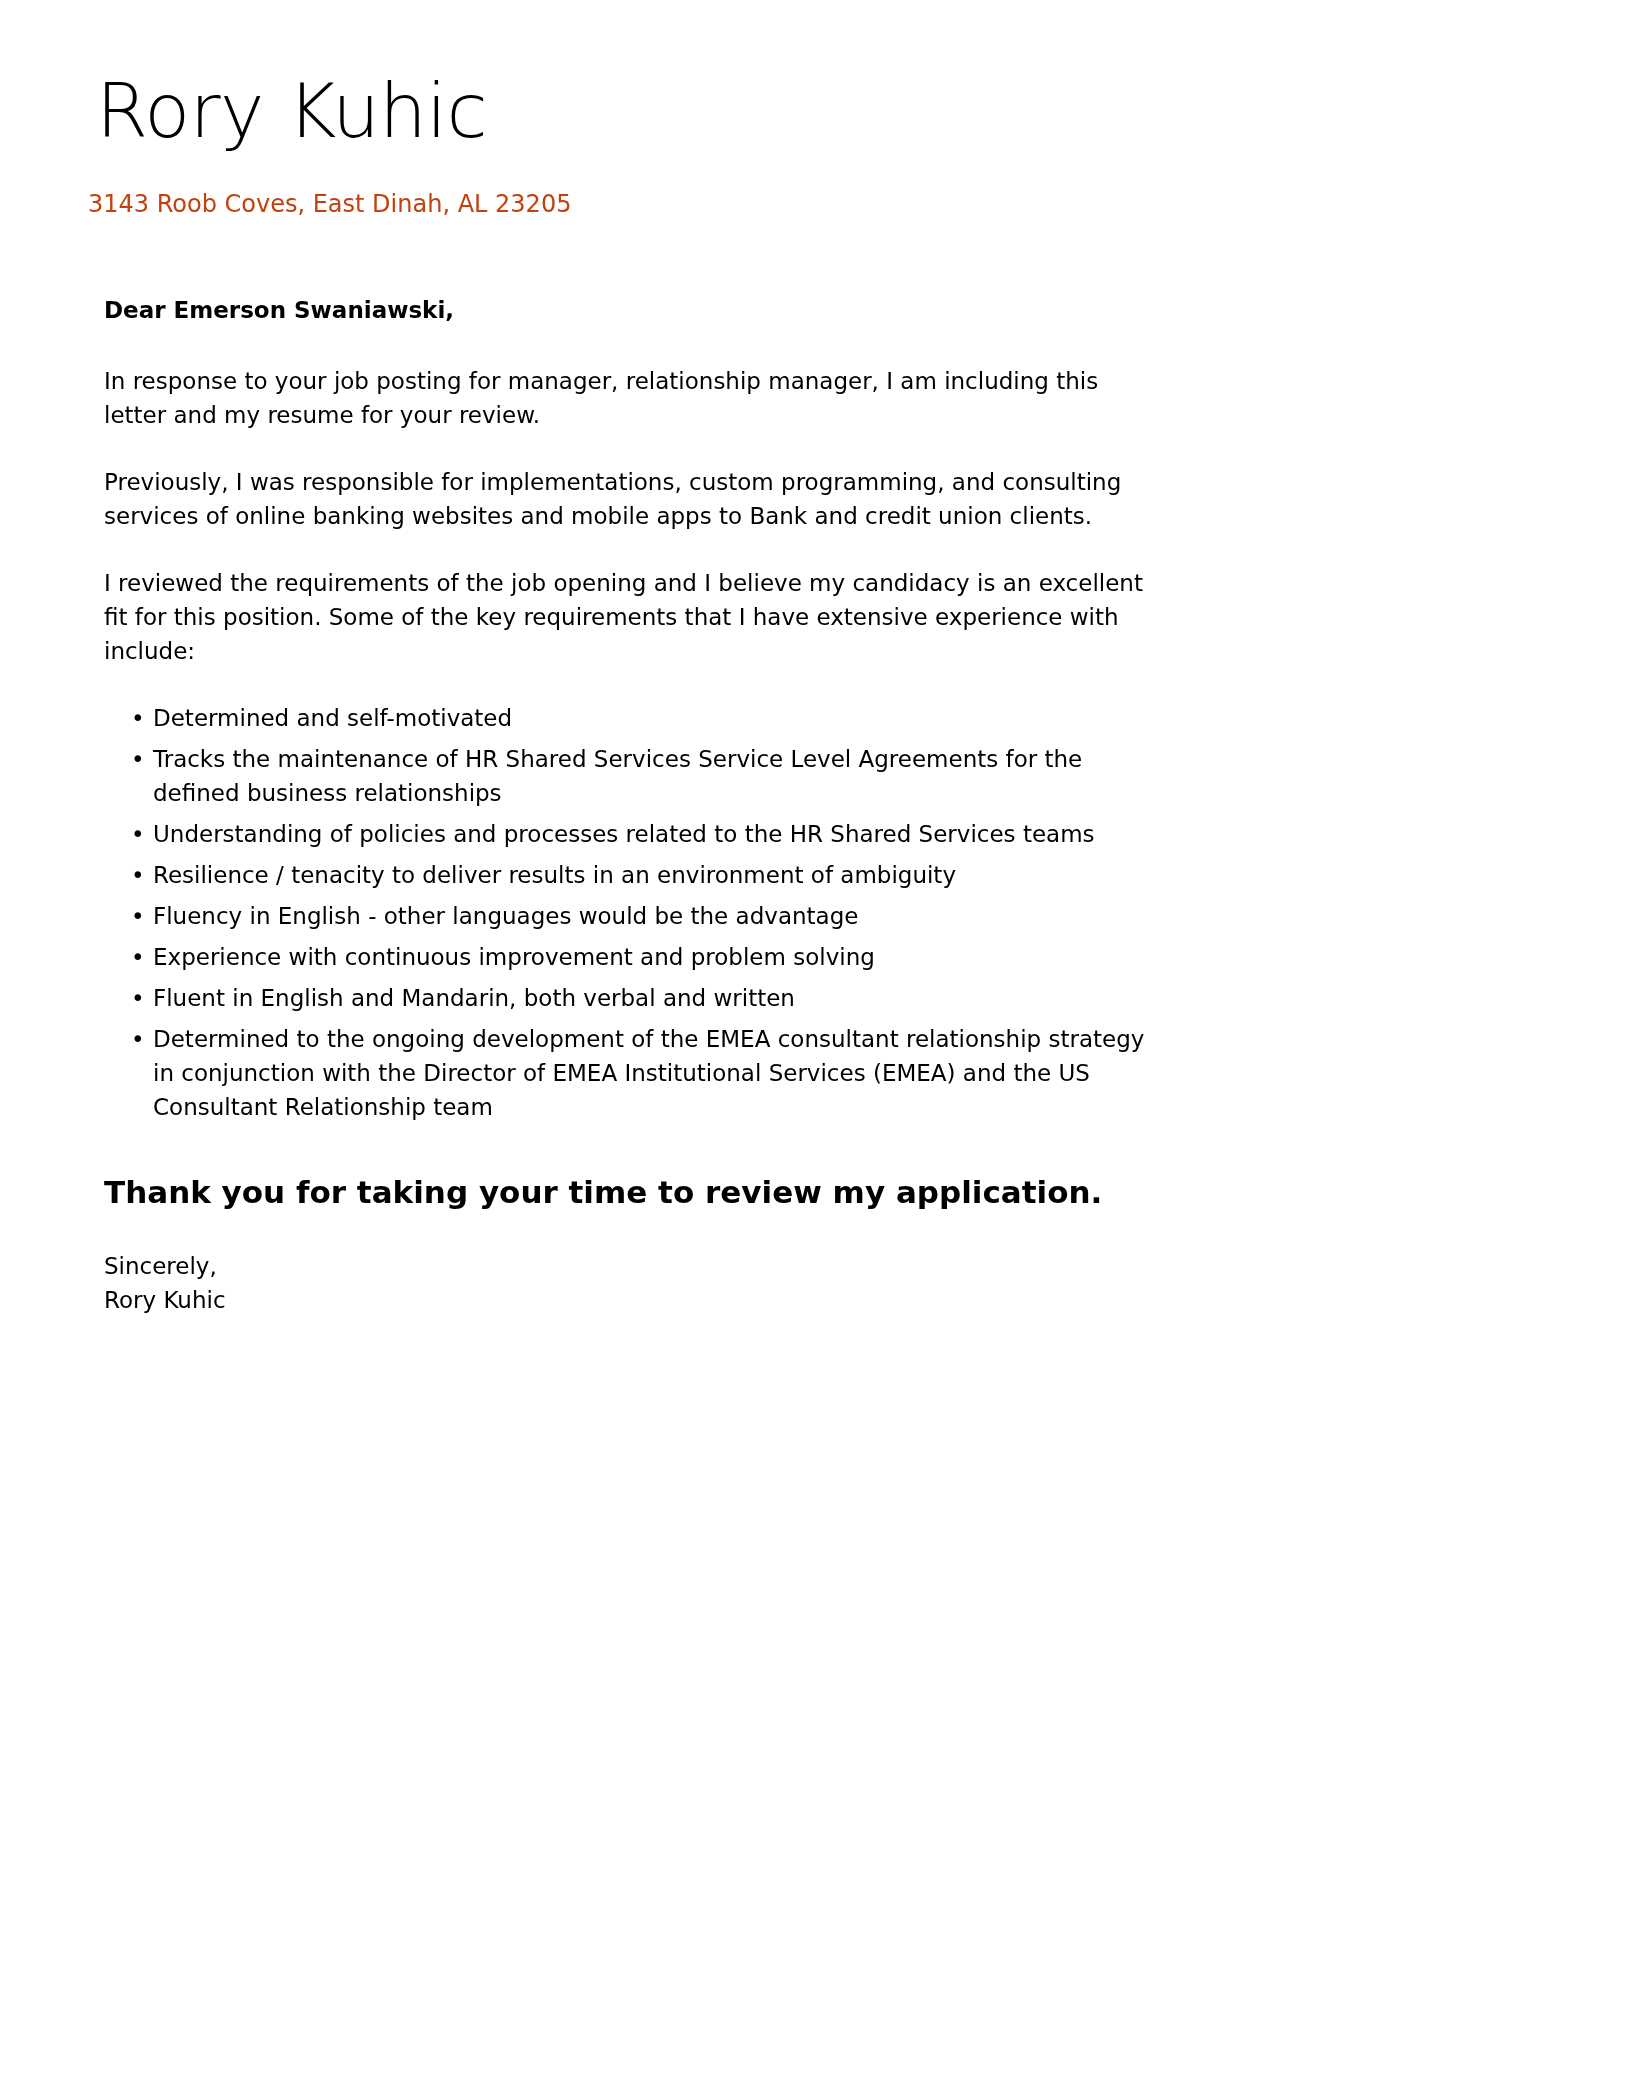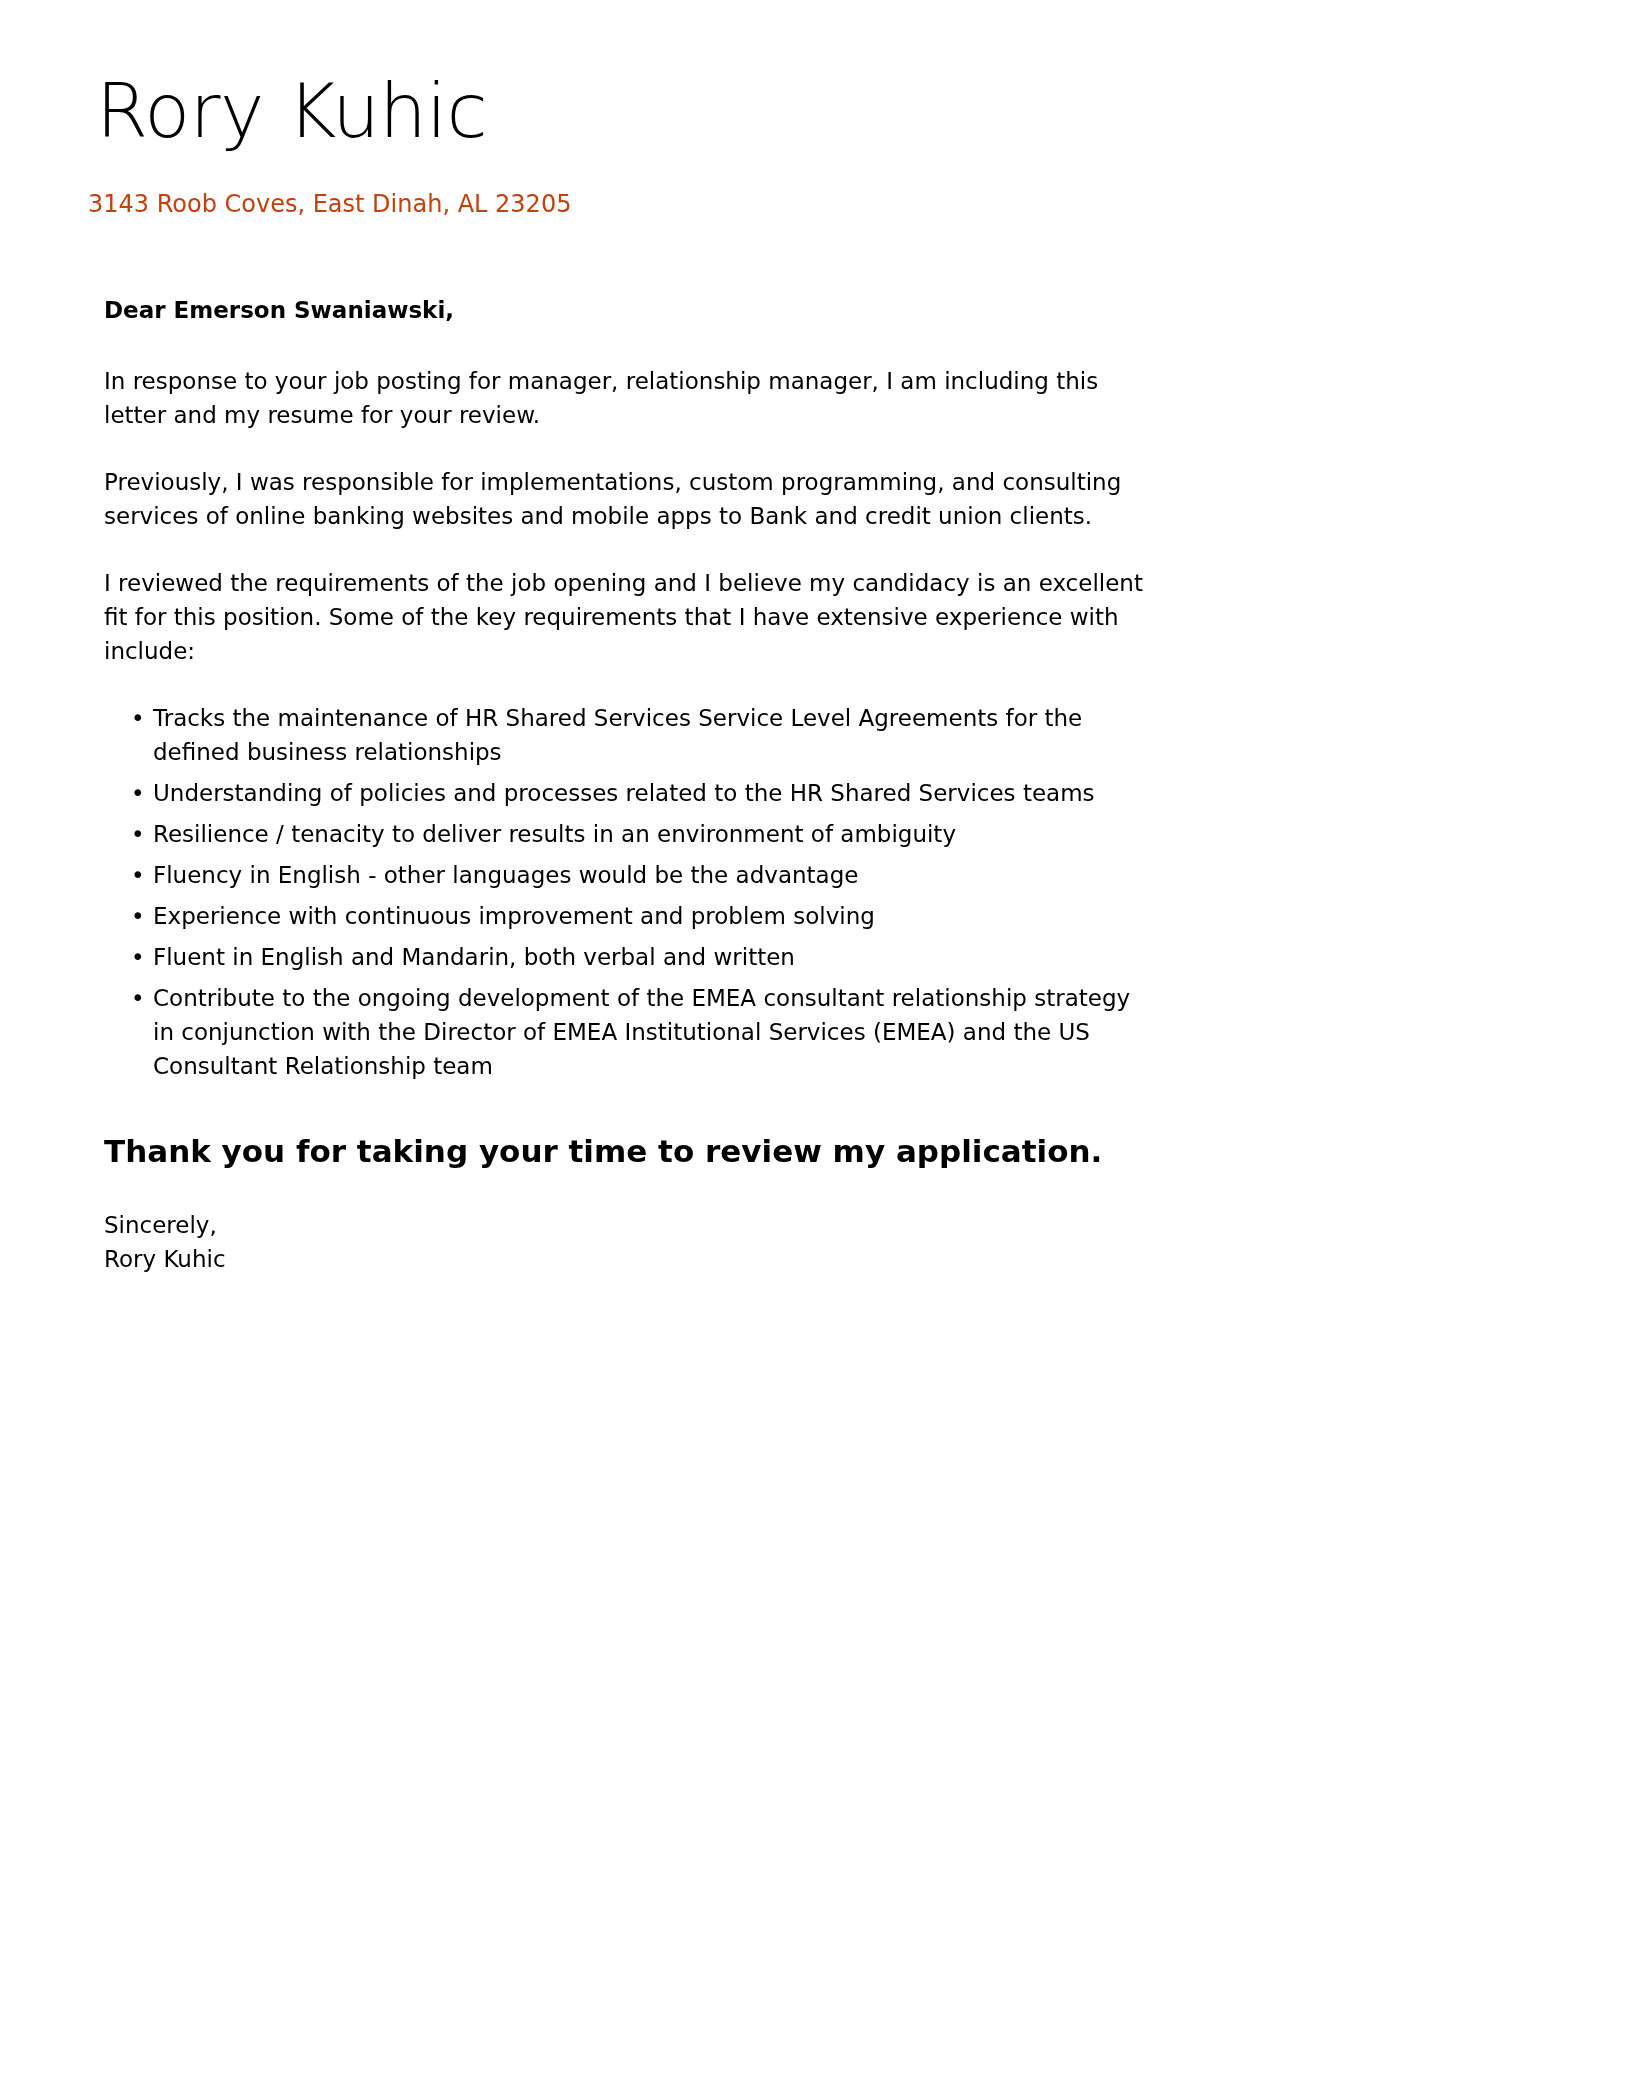--- a/index.html
+++ b/index.html
@@ -116,27 +116,28 @@
 
       <p class="salutation">Dear Emerson Swaniawski,</p>
 
       <p class="body-paragraph">In response to your job posting for manager, relationship manager, I am including this letter and my resume for your review.</p>
 
       <p class="body-paragraph">Previously, I was responsible for implementations, custom programming, and consulting services of online banking websites and mobile apps to Bank and credit union clients.</p>
 
       <p class="body-paragraph">I reviewed the requirements of the job opening and I believe my candidacy is an excellent fit for this position. Some of the key requirements that I have extensive experience with include:</p>
 
       <ul class="requirements-list">
+        <li>Determined and self-motivated</li>
         <li>Tracks the maintenance of HR Shared Services Service Level Agreements for the defined business relationships</li>
         <li>Understanding of policies and processes related to the HR Shared Services teams</li>
         <li>Resilience / tenacity to deliver results in an environment of ambiguity</li>
         <li>Fluency in English - other languages would be the advantage</li>
         <li>Experience with continuous improvement and problem solving</li>
         <li>Fluent in English and Mandarin, both verbal and written</li>
-        <li>Contribute to the ongoing development of the EMEA consultant relationship strategy in conjunction with the Director of EMEA Institutional Services (EMEA) and the US Consultant Relationship team</li>
+        <li>Determined to the ongoing development of the EMEA consultant relationship strategy in conjunction with the Director of EMEA Institutional Services (EMEA) and the US Consultant Relationship team</li>
       </ul>
 
       <p class="closing-thanks">Thank you for taking your time to review my application.</p>
 
       <div class="signoff">
         <div>Sincerely,</div>
         <div>Rory Kuhic</div>
       </div>
 
     </div>

